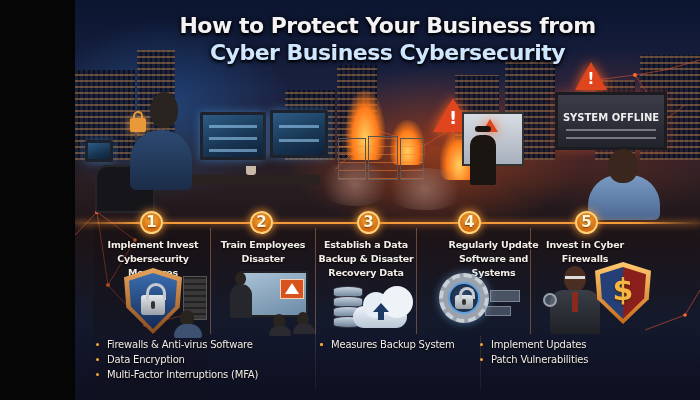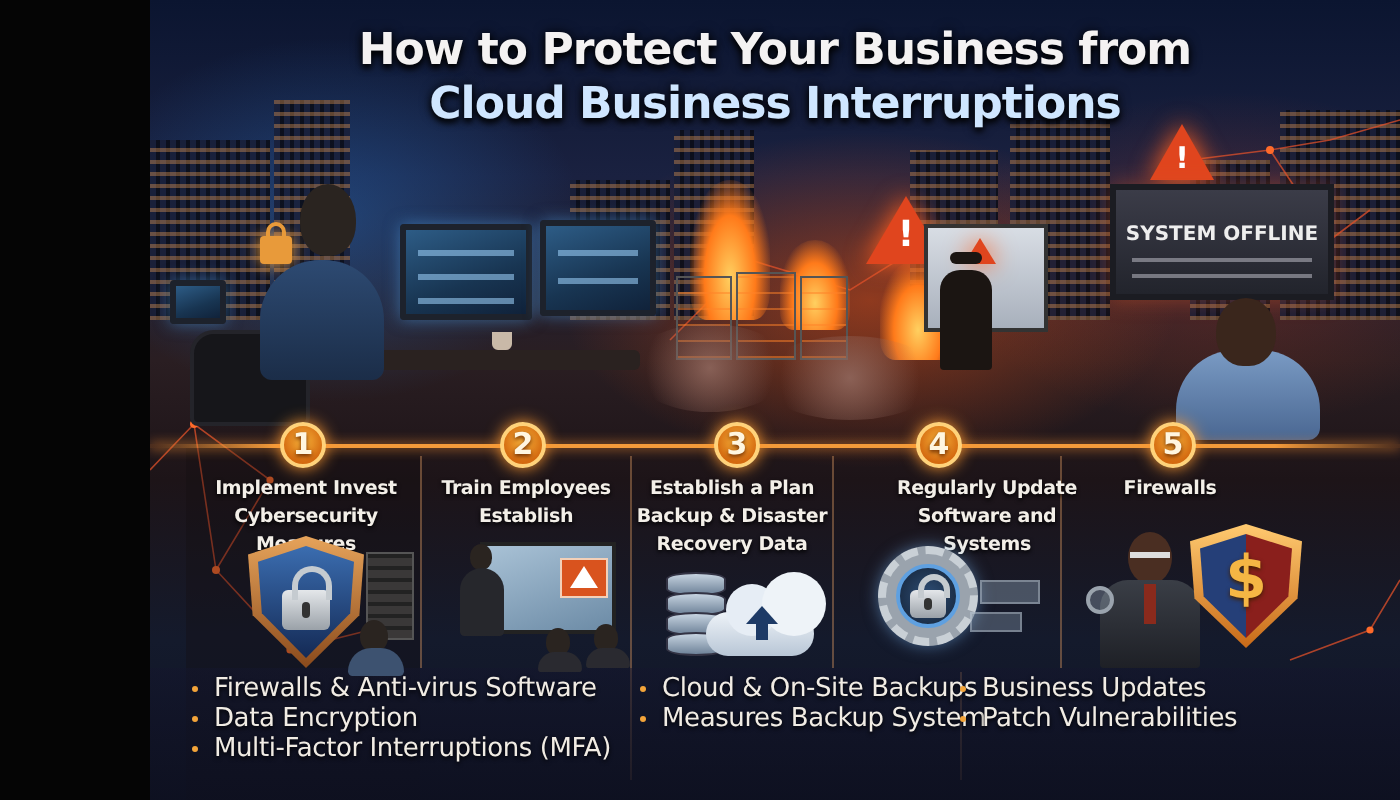--- a/index.html
+++ b/index.html
@@ -92,21 +92,21 @@
   .gear-core { position: absolute; border-radius: 50%; background: radial-gradient(circle,#2f4f77,#142236); border: 2px solid #5fa0e0; }
   .agent-body { position: absolute; border-radius: 14px 14px 2px 2px; background: linear-gradient(180deg,#3a3e46,#1e2026); }
   .agent-head { position: absolute; border-radius: 50%; background: #4a2e22; }
   .glasses { position: absolute; height: 3px; background: #ddd; }
   .shield-gold { position: absolute; width: 56px; height: 62px; clip-path: polygon(50% 0, 100% 14%, 96% 60%, 50% 100%, 4% 60%, 0 14%); background: linear-gradient(180deg,#ffca70,#c86a18); box-shadow: 0 0 10px #f08a30; }
   .shield-gold-inner { position: absolute; left: 5px; top: 5px; right: 5px; bottom: 5px; clip-path: polygon(50% 0, 100% 14%, 96% 60%, 50% 100%, 4% 60%, 0 14%); background: linear-gradient(90deg,#253f78 0,#253f78 50%,#8a1f1c 50%); }
   .dollar { position: absolute; left: 0; right: 0; top: 10px; text-align: center; color: #f5b644; font-family: "DejaVu Sans", sans-serif; font-weight: bold; font-size: 30px; text-shadow: 0 1px 2px #402000; }
 
   
   .bullets { position: absolute; list-style: none; }
-  .bullets li { position: relative; padding-left: 12px; color: #f1ece4; font-family: "DejaVu Sans", sans-serif; font-size: 13px; line-height: 15px; text-shadow: 0 1px 2px #000; white-space: nowrap; letter-spacing: -0.2px; }
+  .bullets li { position: relative; padding-left: 12px; color: #f1ece4; font-family: "DejaVu Sans", sans-serif; font-size: 10px; line-height: 15px; text-shadow: 0 1px 2px #000; white-space: nowrap; letter-spacing: -0.2px; }
   .bullets li .dot { position: absolute; left: 1px; top: 6px; width: 3px; height: 3px; border-radius: 50%; background: #f3a43a; }
 
   .bottom-band { position: absolute; left: 0; top: 334px; width: 625px; height: 66px; background: linear-gradient(180deg, rgba(20,22,45,0.55), rgba(14,16,32,0.85)); }
 
   .net { position: absolute; left: 0; top: 0; width: 625px; height: 400px; pointer-events: none; }
   .black-side { position: absolute; top: 0; height: 400px; background: #050505; }
 </style>
 </head>
 <body>
 
@@ -143,21 +143,21 @@
         <circle cx="300" cy="130" r="1.8"></circle>
         <circle cx="390" cy="120" r="1.8"></circle>
       <circle cx="560" cy="75" r="2"></circle>
         <circle cx="590" cy="120" r="2"></circle>
         <circle cx="610" cy="315" r="1.8"></circle>
     </g>
   </svg>
 
   <h1 class="title">
     <span class="l1">How to Protect Your Business from</span>
-    <span class="l2">Cloud Business Interruptions</span>
+    <span class="l2">Cyber Business Cybersecurity</span>
   </h1>
 
   <div class="scene-left">
     <div class="monitor" style="left:120px;top:42px;width:66px;height:48px;">
       <div class="bar" style="top:10px;"></div>
         <div class="bar" style="top:22px;"></div>
         <div class="bar" style="top:34px;"></div>
     </div>
     <div class="monitor" style="left:190px;top:40px;width:58px;height:48px;">
       <div class="bar" style="top:12px;"></div>
@@ -217,32 +217,33 @@
   <div class="num-badge" style="left:282px;">3</div>
   <div class="num-badge" style="left:383px;">4</div>
   <div class="num-badge" style="left:500px;">5</div>
 
   <div class="step-title" style="left:18px;top:238px;width:120px;">
     <div>Implement Invest</div>
     <div>Cybersecurity Measures</div>
   </div>
   <div class="step-title" style="left:136px;top:238px;width:104px;">
     <div>Train Employees</div>
-    <div>Establish</div>
+    <div>Disaster</div>
   </div>
   <div class="step-title" style="left:240px;top:238px;width:102px;">
-    <div>Establish a Plan</div>
+    <div>Establish a Data</div>
     <div>Backup &amp; Disaster</div>
     <div>Recovery Data</div>
   </div>
   <div class="step-title" style="left:362px;top:238px;width:113px;">
     <div>Regularly Update</div>
     <div>Software and Systems</div>
   </div>
   <div class="step-title" style="left:460px;top:238px;width:100px;">
+    <div>Invest in Cyber</div>
     <div>Firewalls</div>
   </div>
 
   <div class="shield" style="left:49px;top:268px;background:linear-gradient(180deg,#e6a35a,#8a4a1c);">
     <div class="shield-inner" style="background:linear-gradient(180deg,#3b6db0,#142a55);"></div>
     <div class="padlock" style="left:17px;top:27px;width:24px;height:20px;">
         <div class="keyhole"></div>
       </div>
   </div>
   <div style="position:absolute;left:108px;top:276px;width:24px;height:44px;background:repeating-linear-gradient(0deg,#3a3838 0 4px,#222 4px 6px);border:1px solid #555;"></div>
@@ -299,21 +300,21 @@
     <div class="shield-gold-inner"></div>
     <div class="dollar">$</div>
   </div>
 
   <ul class="bullets" style="left:20px;top:337px;">
     <li><span class="dot"></span><span>Firewalls &amp; Anti-virus Software</span></li>
     <li><span class="dot"></span><span>Data Encryption</span></li>
     <li><span class="dot"></span><span>Multi-Factor Interruptions (MFA)</span></li>
   </ul>
   <ul class="bullets" style="left:244px;top:337px;">
-    <li><span class="dot"></span><span>Cloud &amp; On-Site Backups</span></li>
+    <li><span class="dot"></span></li>
     <li><span class="dot"></span><span>Measures Backup System</span></li>
   </ul>
   <ul class="bullets" style="left:404px;top:337px;">
-    <li><span class="dot"></span><span>Business Updates</span></li>
+    <li><span class="dot"></span><span>Implement Updates</span></li>
     <li><span class="dot"></span><span>Patch Vulnerabilities</span></li>
   </ul>
 
 </div>
 
 </body></html>

